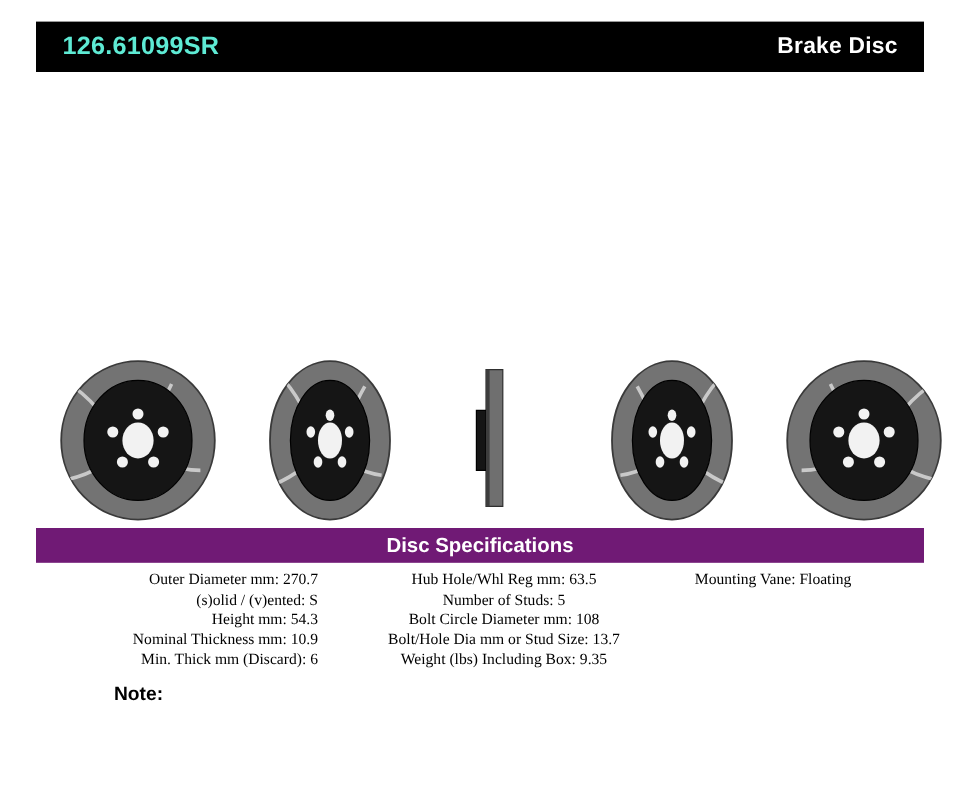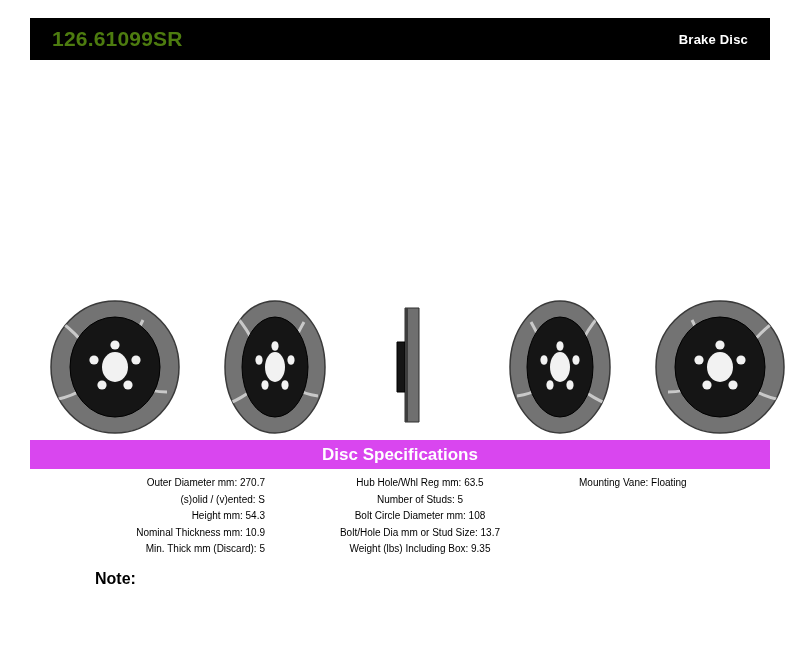--- a/index.html
+++ b/index.html
@@ -29,29 +29,29 @@
     top: 18px;
     width: 740px;
     height: 42px;
     background: #000000;
     display: flex;
     align-items: center;
     justify-content: space-between;
   }
   .header-partno {
     margin-left: 22px;
-    color: #4d7c0f;
+    color: #5eead4;
     font-size: 21px;
     font-weight: bold;
     letter-spacing: 0.2px;
   }
   .header-title {
     margin-right: 22px;
     color: #ffffff;
-    font-size: 13px;
+    font-size: 19px;
     font-weight: bold;
     letter-spacing: 0.2px;
   }
 
   
   .rotors {
     position: absolute;
     left: 30px;
     top: 300px;
     width: 740px;
@@ -62,21 +62,21 @@
     top: 0;
   }
 
   
   .spec-header {
     position: absolute;
     left: 30px;
     top: 440px;
     width: 740px;
     height: 29px;
-    background: #d946ef;
+    background: #701a75;
     color: #ffffff;
     font-size: 17px;
     font-weight: bold;
     display: flex;
     align-items: center;
     justify-content: center;
   }
   .spec-body {
     position: absolute;
     left: 30px;
@@ -86,23 +86,24 @@
   }
   .col {
     position: absolute;
     top: 6px;
   }
   .col-left   { left: 0px;   width: 235px; text-align: right; }
   .col-mid    { left: 245px; width: 290px; text-align: center; }
   .col-right  { left: 545px; width: 195px; text-align: left; }
 
   .spec-line {
-    font-size: 10px;
+    font-size: 13px;
     line-height: 16.5px;
     white-space: nowrap;
+    font-family: Liberation Serif, serif;
   }
   .col-right .spec-line { padding-left: 4px; }
 
   
   .note {
     position: absolute;
     left: 95px;
     top: 570px;
     font-size: 16px;
     font-weight: bold;
@@ -240,21 +241,21 @@
 
   <div class="spec-header">Disc Specifications</div>
 
   <div class="spec-body">
 
     <div class="col col-left">
       <div class="spec-line">Outer Diameter mm: 270.7</div>
       <div class="spec-line">(s)olid / (v)ented: S</div>
       <div class="spec-line">Height mm: 54.3</div>
       <div class="spec-line">Nominal Thickness mm: 10.9</div>
-      <div class="spec-line">Min. Thick mm (Discard): 5</div>
+      <div class="spec-line">Min. Thick mm (Discard): 6</div>
     </div>
 
     <div class="col col-mid">
       <div class="spec-line">Hub Hole/Whl Reg mm: 63.5</div>
       <div class="spec-line">Number of Studs: 5</div>
       <div class="spec-line">Bolt Circle Diameter mm: 108</div>
       <div class="spec-line">Bolt/Hole Dia mm or Stud Size: 13.7</div>
       <div class="spec-line">Weight (lbs) Including Box: 9.35</div>
     </div>
 

